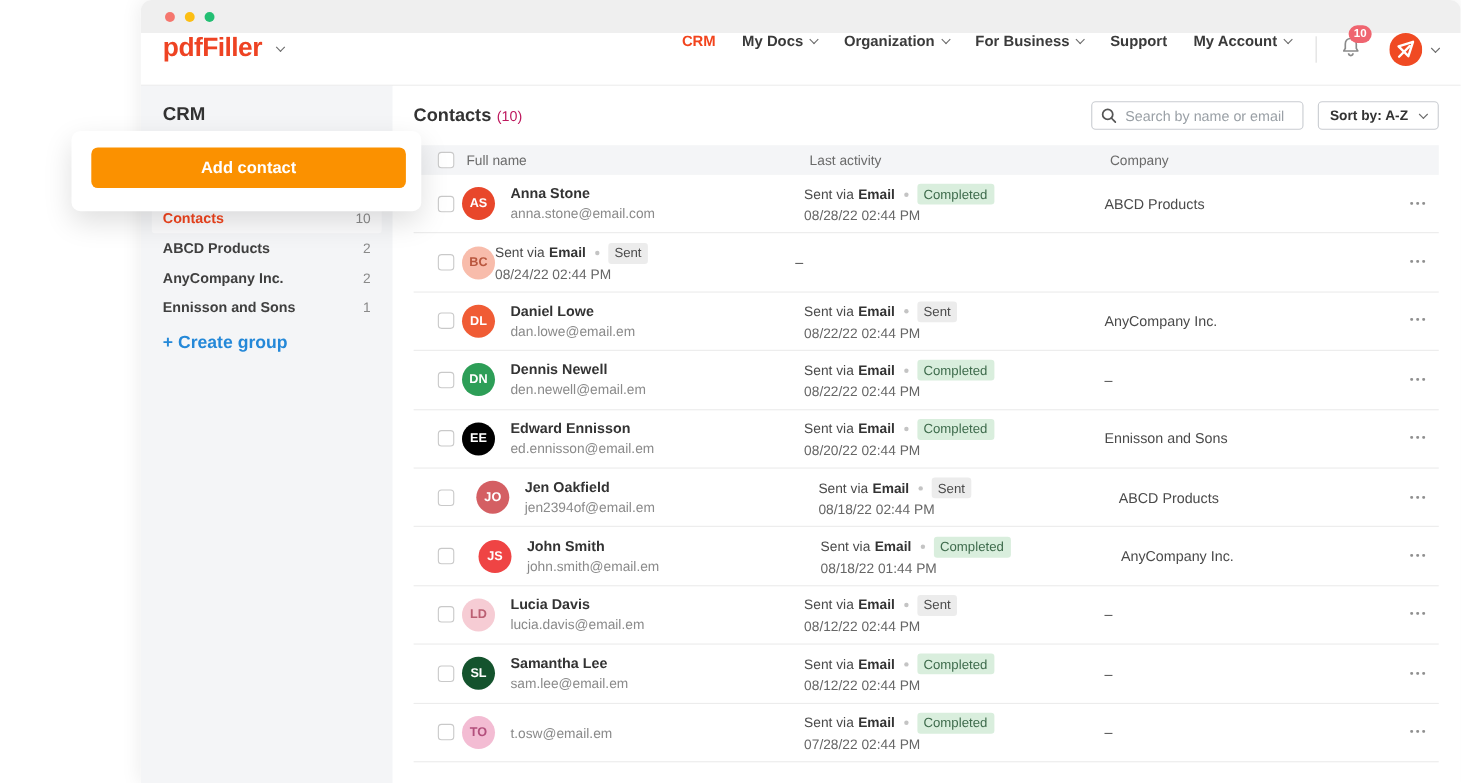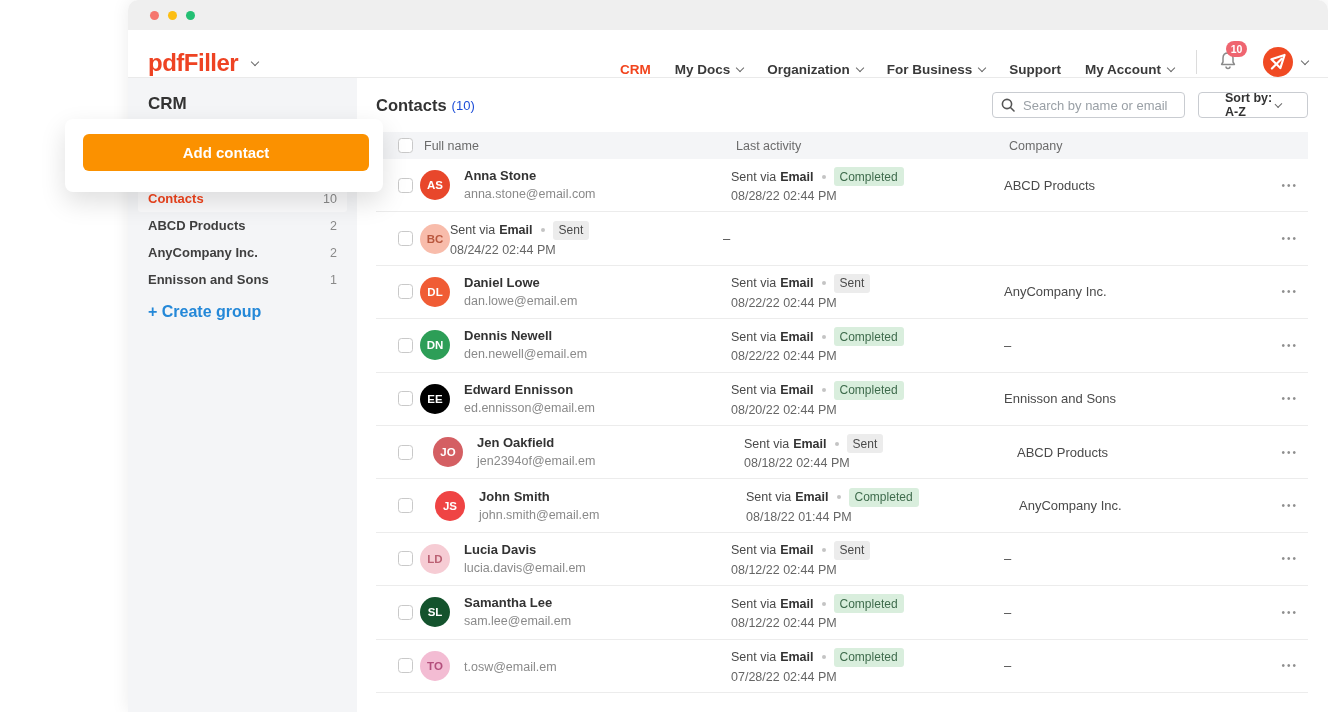--- a/index.html
+++ b/index.html
@@ -10,21 +10,21 @@
   .window { position:absolute; left:128px; top:0; width:1200px; height:712px;
             background:#ffffff; border-radius:10px 10px 0 0; overflow:hidden;
             box-shadow:0 0 18px rgba(0,0,0,.08); }
 
   .titlebar { height:30px; background:#efefef; display:flex; align-items:center; padding-left:22px; gap:9px; }
   .dot { width:9px; height:9px; border-radius:50%; display:inline-block; }
   .dot.red { background:#f5766e; } .dot.yellow { background:#fcbe13; } .dot.green { background:#23bf73; }
 
   
   .appbar { height:48px; background:#ffffff; border-bottom:1px solid #eaeaea;
-            display:flex; align-items:flex-end; padding:0 20px; }
+            display:flex; align-items:flex-start; padding:0 20px; }
   .logo-wrap { display:flex; align-items:center; gap:14px; }
   .logo { font-size:24px; font-weight:bold; color:#ee4323; letter-spacing:-0.5px; }
   .chev { display:inline-block; width:6px; height:6px; border-right:1.6px solid #6b6b6b; border-bottom:1.6px solid #6b6b6b; transform:rotate(45deg); margin-top:-3px; }
   nav.main-nav { margin-left:auto; display:flex; align-items:center; gap:24px; }
   .nav-item { display:flex; align-items:center; gap:7px; font-size:13.5px; font-weight:bold; color:#3a3a3a; cursor:pointer; white-space:nowrap; }
   .nav-item.active { color:#f2441d; }
   .appbar-right { display:flex; align-items:center; margin-left:22px; }
   .vdivider { width:1px; height:24px; background:#dcdcdc; margin-right:22px; }
   .bell-wrap { position:relative; margin-right:26px; }
   .badge { position:absolute; top:-10px; left:7px; background:#ef6570; color:#fff; font-size:10.5px; font-weight:bold;
@@ -47,29 +47,29 @@
   .float-card { position:absolute; left:65px; top:119px; width:318px; height:73px; background:#ffffff;
                 border-radius:8px; box-shadow:0 10px 26px rgba(0,0,0,.13); z-index:30; }
   .add-contact-btn { position:absolute; left:18px; right:14px; top:15px; height:37px; background:#fb9100;
                      border:none; border-radius:6px; color:#ffffff; font-size:15px; font-weight:bold;
                      font-family:"Liberation Sans", sans-serif; cursor:pointer; }
 
   
   .main { position:absolute; left:229px; top:78px; right:0; bottom:0; background:#ffffff; }
   .main-header { height:54px; display:flex; align-items:center; padding:0 20px 0 19px; }
   .page-title { font-size:16.5px; font-weight:bold; color:#333; }
-  .page-count { font-size:13px; font-weight:normal; color:#1d4ed8; margin-left:5px; }
+  .page-count { font-size:13px; font-weight:normal; color:#be185d; margin-left:5px; }
   .header-controls { margin-left:auto; display:flex; align-items:center; gap:13px;justify-content:flex-end; }
   .search-box { position:relative; width:193px; }
   .search-box input { width:193px; height:26px; border:1px solid #c9ccd1; border-radius:4px; padding:0 8px 0 30px;
                       font-size:13px; color:#333; font-family:"Liberation Sans", sans-serif; outline:none; }
   .search-box input::placeholder { color:#9aa0a6; }
   .search-icon { position:absolute; left:9px; top:6px; }
   .sort-box { width:110px; height:26px; border:1px solid #c9ccd1; border-radius:4px; display:flex; align-items:center;
-              justify-content:space-between; padding:0 26px; cursor:pointer; }
+              justify-content:space-between; padding:0 10px; cursor:pointer; }
   .sort-label { font-size:12.5px; font-weight:bold; color:#333; }
 
   .table { margin:0 20px 0 19px; }
   .thead { display:flex; align-items:center; height:27px; background:#f4f5f7; padding:0 10px 0 22px; }
   .th { font-size:12.5px; color:#6b6b6b; }
   .checkbox { width:15px; height:15px; border:1.5px solid #c9c9c9; border-radius:3.5px; background:#fff; flex:0 0 15px; cursor:pointer; }
   .th-name { margin-left:11px; flex:0 0 312px; }
   .th-activity { flex:0 0 273px; }
   .th-company { flex:1; }
 

